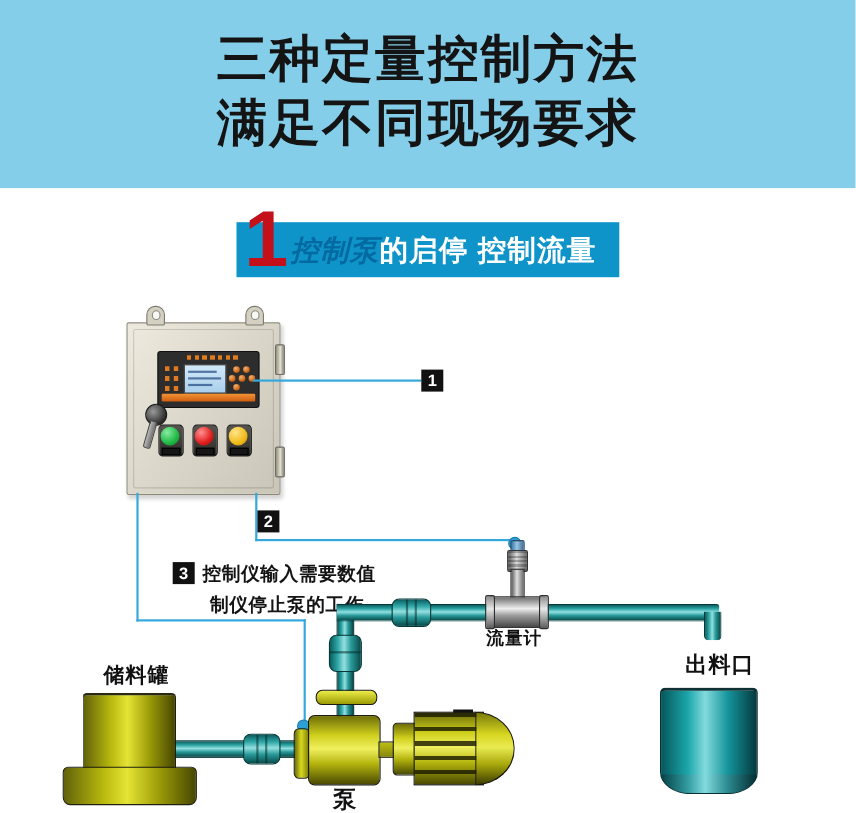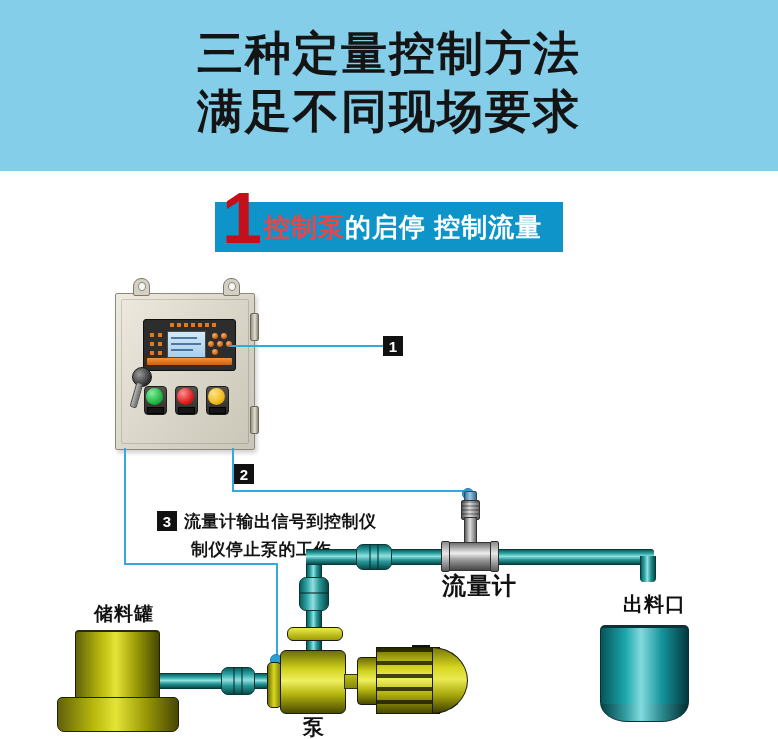--- a/index.html
+++ b/index.html
@@ -10,21 +10,21 @@
   .header{position:absolute;left:0;top:0;width:778px;height:171px;background:#85CEE9;}
   .title-line{position:absolute;width:778px;text-align:center;color:#141414;
               font-size:46px;font-weight:700;letter-spacing:2px;line-height:1.2;}
 
   
   .banner{position:absolute;left:215px;top:202px;width:348px;height:50px;background:#0E94C8;}
   .banner-num{position:absolute;left:222px;top:184px;font-size:72px;line-height:68px;
               font-weight:800;color:#C3101B;}
   .banner-text{position:absolute;left:264px;top:202px;height:50px;line-height:50px;
                font-size:26px;font-weight:700;color:#ffffff;letter-spacing:1px;white-space:pre;}
-  .banner-text .hl{color:#ef4444;}
+  .banner-text .hl{color:#0369a1;font-style:italic;}
 
   
   .cabinet{position:absolute;left:115px;top:293px;width:138px;height:155px;
            background:linear-gradient(125deg,#eeeadf 0%,#dcd8cb 45%,#c9c5b7 100%);
            border:1px solid #8d897b;border-radius:2px;box-shadow:2px 3px 4px rgba(0,0,0,0.18);}
   .cab-inner{position:absolute;left:5px;top:5px;width:126px;height:143px;
              border:1px solid rgba(0,0,0,0.14);border-radius:2px;}
   .ear{position:absolute;top:-16px;width:15px;height:16px;background:#d4d0c2;border:1px solid #7d7a6e;
        border-radius:8px 8px 2px 2px;}
   .ear-hole{position:absolute;left:4px;top:3px;width:6px;height:7px;background:#f7f7f4;
@@ -197,21 +197,21 @@
   <div class="lead-dot" style="left:270px;top:654px;"></div>
 
   <div class="callout" style="left:383px;top:336px;">
     <div class="co-num">1</div>
   </div>
   <div class="callout" style="left:234px;top:464px;">
     <div class="co-num">2</div>
   </div>
   <div class="callout" style="left:157px;top:511px;">
     <div class="co-num">3</div>
-    <div class="co-text">流量计输出信号到控制仪</div>
+    <div class="co-text">控制仪输入需要数值</div>
   </div>
   <div class="co-text2" style="left:191px;top:538px;">制仪停止泵的工作</div>
 
   <div class="pipe-v" style="left:306px;top:549px;height:103px;"></div>
   <div class="pipe-h" style="left:306px;top:549px;width:348px;border-radius:0 3px 0 0;"></div>
   <div class="pipe-v" style="left:640px;top:556px;height:26px;border-radius:0 0 4px 4px;"></div>
   <div class="union-h" style="left:356px;top:544px;width:34px;height:24px;">
     <div class="union-notch" style="left:12px;"></div>
     <div class="union-notch" style="left:20px;"></div>
   </div>
@@ -243,17 +243,17 @@
   <div class="motor-ribs">
       <div class="fins"></div>
     </div>
   <div class="motor-dome"></div>
 
   <div class="outlet">
     <div class="outlet-band"></div>
   </div>
 
   <div class="equip-label" style="left:94px;top:601px;font-size:19px;">储料罐</div>
-  <div class="equip-label" style="left:442px;top:570px;font-size:24px;">流量计</div>
+  <div class="equip-label" style="left:442px;top:570px;font-size:16px;">流量计</div>
   <div class="equip-label" style="left:623px;top:591px;font-size:20px;">出料口</div>
   <div class="equip-label" style="left:303px;top:713px;font-size:21px;">泵</div>
 
 </div>
 
 </body></html>

